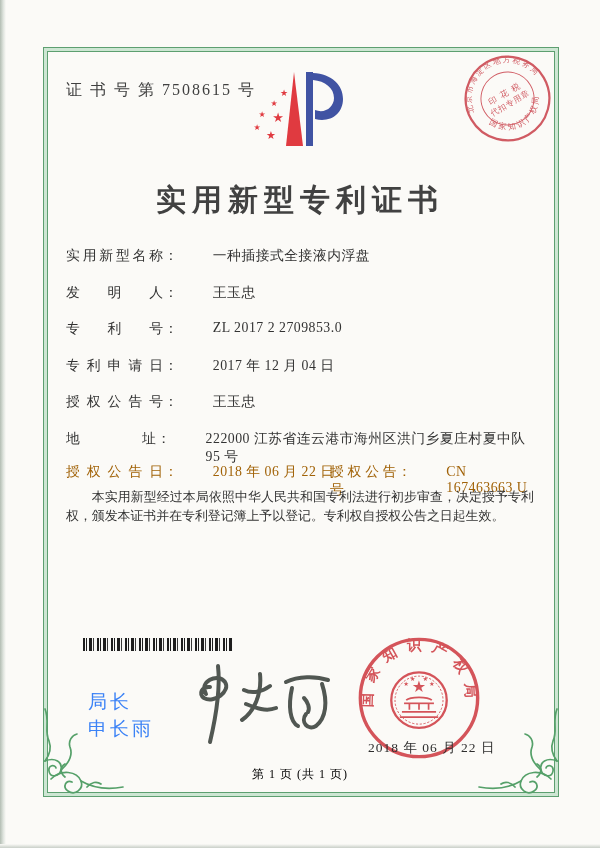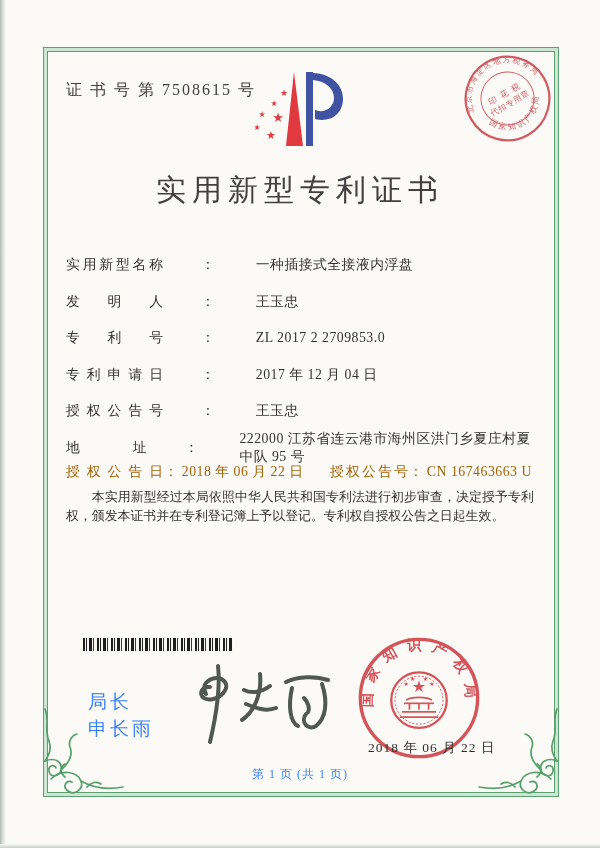--- a/index.html
+++ b/index.html
@@ -20,28 +20,28 @@
   .frame-light{position:absolute;inset:0;border:3px solid #cde6d3;}
   .frame-inner{position:absolute;inset:0;border:1px solid #5d9f70;}
   .ornament{position:absolute;width:84px;height:94px;bottom:-3px;}
   .ornament.bl{left:-3px;}
   .ornament.br{right:-3px;transform:scaleX(-1);}
 
   .cert-no{position:absolute;left:66px;top:80px;font-size:16px;letter-spacing:2px;color:#404040;}
 
   .logo{position:absolute;left:237px;top:68px;width:128px;height:112px;}
 
-  .title{position:absolute;left:0;right:0;top:166px;margin:4px;text-align:center;
-    font-size:30px;font-weight:400;letter-spacing:6px;color:#414141;}
+  .title{position:absolute;left:0;right:0;top:166px;margin:14px;text-align:center;
+    font-size:30px;font-weight:700;letter-spacing:6px;color:#414141;}
 
   .fields{position:absolute;left:66px;top:247px;right:64px;font-size:13.8px;color:#333;}
-  .field-row{display:flex;align-items:center;height:36.5px;gap:37px;}
+  .field-row{display:flex;align-items:flex-start;height:36.5px;}
   .flabel{display:inline-block;width:97px;text-align:justify;text-align-last:justify;}
   .fcolon{margin:0 4px 0 1px;}
-  .fvalue{letter-spacing:0.5px;}
+  .fvalue{letter-spacing:0.5px;margin-left:31px;}
 
   .grant-row{position:absolute;left:66px;top:463px;right:64px;font-size:13.8px;color:#a16207;}
   .grant-no{position:absolute;left:264px;top:0;display:flex;align-items:baseline;}
   .grant-date{display:flex;align-items:baseline;}
 
   .paras{position:absolute;left:66px;top:488px;width:468px;font-size:12.9px;
     line-height:18.6px;text-align:justify;color:#333;}
   .paras p{margin:0;text-indent:2em;}
 
   .barcode{position:absolute;left:83px;top:638px;width:150px;height:13px;
@@ -53,21 +53,21 @@
     line-height:27px;color:#3b82f6;font-family:Liberation Serif, serif;}
   .signature{position:absolute;left:178px;top:660px;width:160px;height:90px;}
 
   .seal{position:absolute;left:355px;top:634px;width:128px;height:128px;opacity:0.88;z-index:4;}
   .seal-date{position:absolute;left:368px;top:739px;font-size:13.5px;letter-spacing:1px;
     color:#2e2e2e;z-index:6;}
 
   .tax-seal{position:absolute;left:461px;top:52px;width:93px;height:93px;opacity:0.85;z-index:4;}
 
   .footer{position:absolute;left:0;right:0;top:766px;text-align:center;
-    font-size:12px;letter-spacing:1px;color:#3b82f6;}
+    font-size:12px;letter-spacing:1px;color:#000000;}
 </style>
 </head>
 <body>
 
 <div class="edge-left"></div>
 <div class="edge-bottom"></div>
 
 <div class="frame">
   <div class="frame-light">
     <div class="frame-inner"></div>

